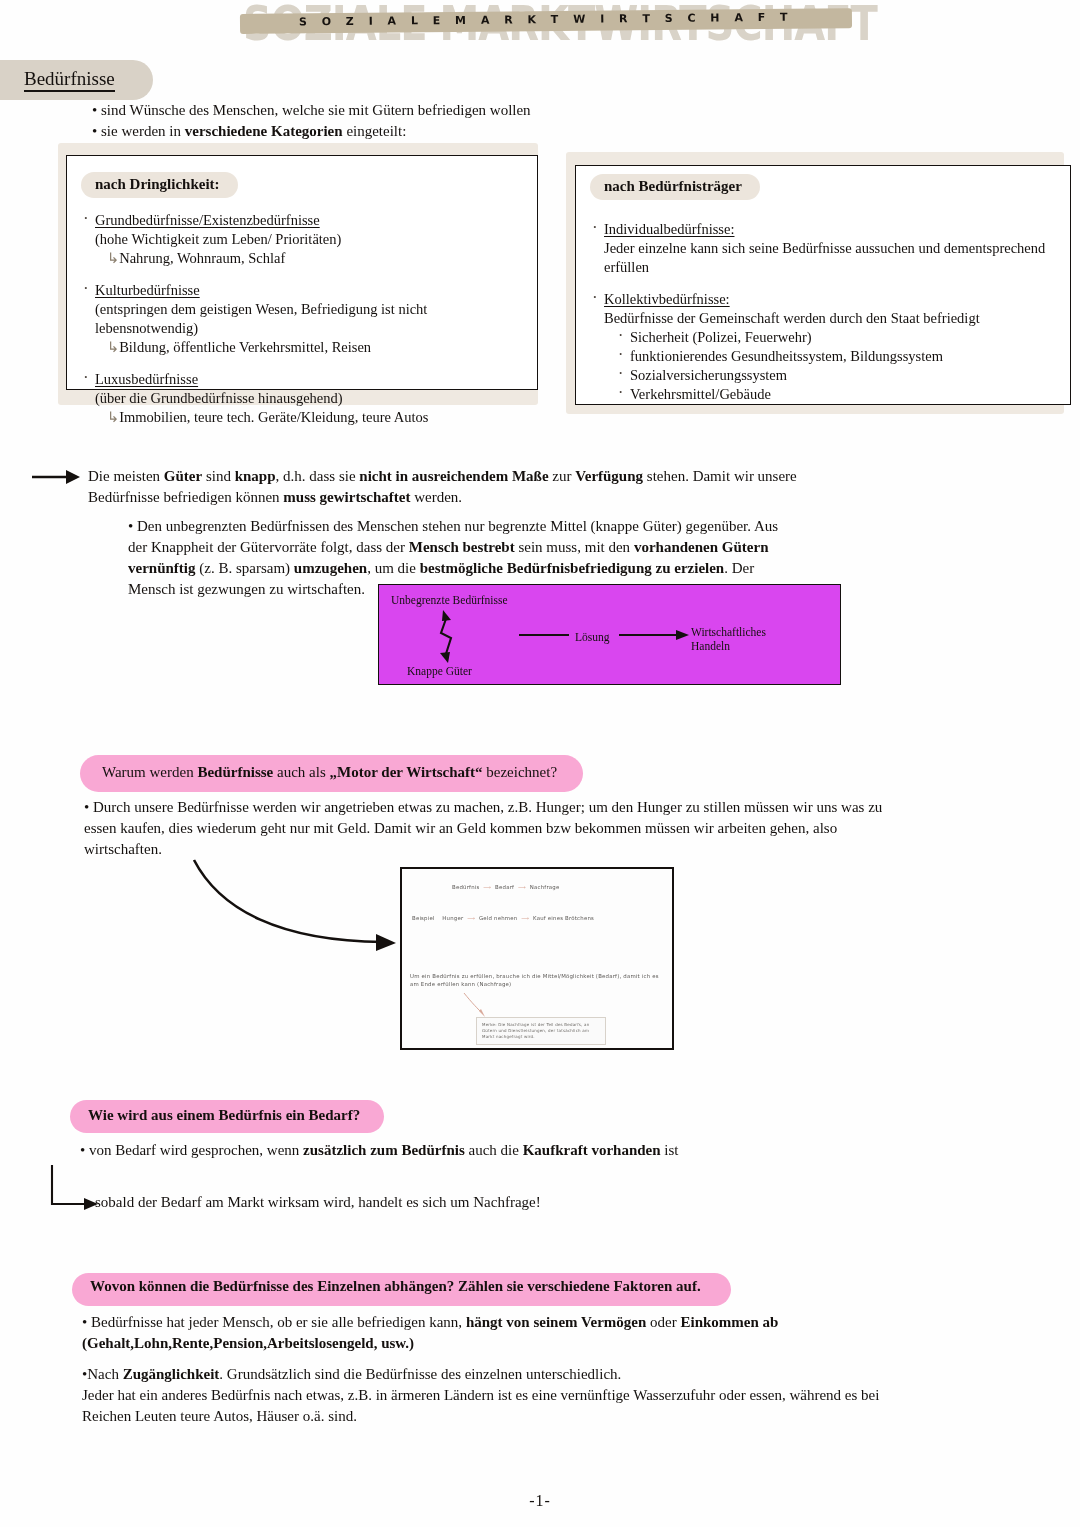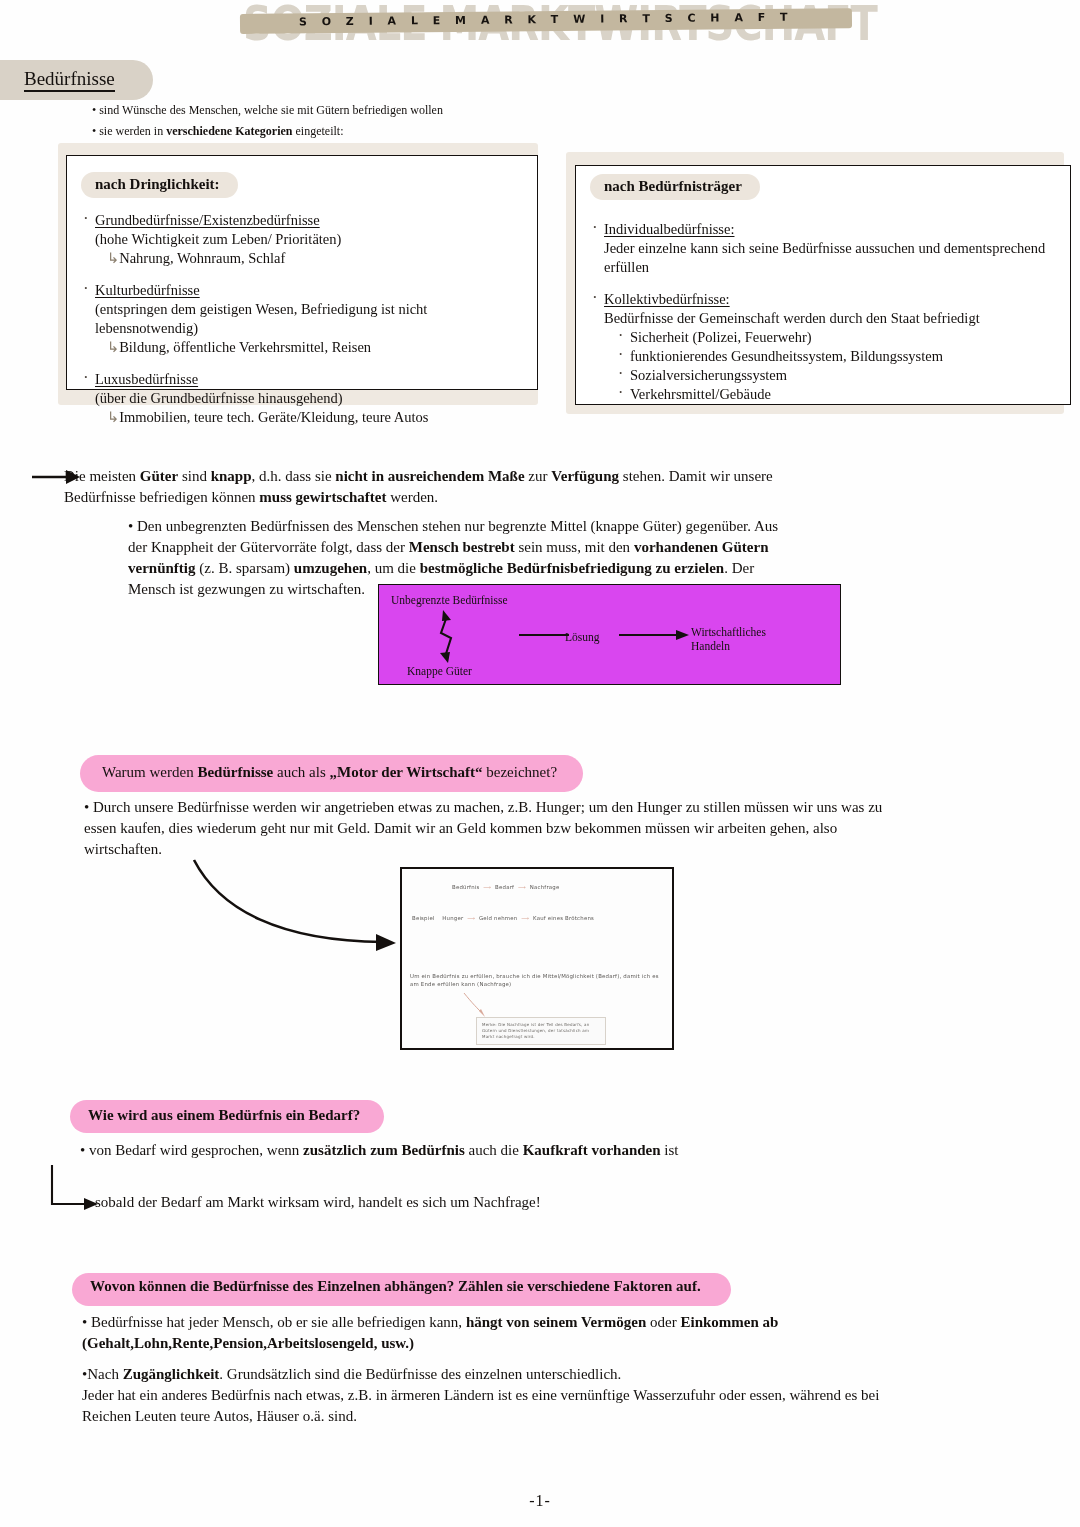--- a/index.html
+++ b/index.html
@@ -92,21 +92,21 @@
   .h-bed span {
     border-bottom: 2px solid #16120f;
     padding-bottom: 1px;
   }
 
   .intro {
     position: absolute;
     left: 92px;
     top: 100px;
     width: 700px;
-    font-size: 12px;
+    font-size: 15px;
     line-height: 21px;
   }
   b { font-weight: 700; }
 
   
   .shadowblock {
     position: absolute;
     background: #efe9e1;
     border-radius: 3px;
   }
@@ -286,32 +286,32 @@
         </ul>
       </li>
     </ul>
   </div>
 
   <svg class="arrow-right-simple" style="left:30px;top:462px;" width="52" height="30">
     <line x1="2" y1="15" x2="36" y2="15" stroke="#14100e" stroke-width="2.4"></line>
     <polygon points="36,8 50,15 36,22" fill="#14100e"></polygon>
   </svg>
 
-  <div class="para" style="left:64px;top:466px;width:740px;">
+  <div class="para" style="left:88px;top:466px;width:740px;">
     <span>Die meisten </span><b>Güter</b><span> sind </span><b>knapp</b><span>, d.h. dass sie </span><b>nicht in ausreichendem Maße</b><span> zur </span><b>Verfügung</b><span> stehen. Damit wir unsere Bedürfnisse befriedigen können </span><b>muss gewirtschaftet</b><span> werden.</span>
   </div>
 
   <div class="para" style="left:128px;top:516px;width:660px;">
     <span>• Den unbegrenzten Bedürfnissen des Menschen stehen nur begrenzte Mittel (knappe Güter) gegenüber. Aus der Knappheit der Gütervorräte folgt, dass der </span><b>Mensch bestrebt</b><span> sein muss, mit den </span><b>vorhandenen Gütern vernünftig</b><span> (z. B. sparsam) </span><b>umzugehen</b><span>, um die </span><b>bestmögliche Bedürfnisbefriedigung zu erzielen</b><span>. Der Mensch ist gezwungen zu wirtschaften.</span>
   </div>
 
   <div class="diagram">
     <div class="dg-t" style="left:12px;top:8px;">Unbegrenzte Bedürfnisse</div>
     <div class="dg-t" style="left:28px;top:79px;">Knappe Güter</div>
-    <div class="dg-t" style="left:186px;top:45px;">Lösung</div>
+    <div class="dg-t" style="left:196px;top:45px;">Lösung</div>
     <div class="dg-t" style="left:312px;top:40px;">
       <span>Wirtschaftliches</span><br>
       <span>Handeln</span>
     </div>
     <svg style="position:absolute;left:50px;top:22px;" width="40" height="62">
       <polyline points="18,9 12,26 22,31 16,50" fill="none" stroke="#14100e" stroke-width="2.1" stroke-linejoin="miter"></polyline>
       <polygon points="14,3 22,13 13,14" fill="#14100e"></polygon>
       <polygon points="19,56 11,46 21,45" fill="#14100e"></polygon>
     </svg>
     <svg style="position:absolute;left:140px;top:44px;" width="52" height="12">

